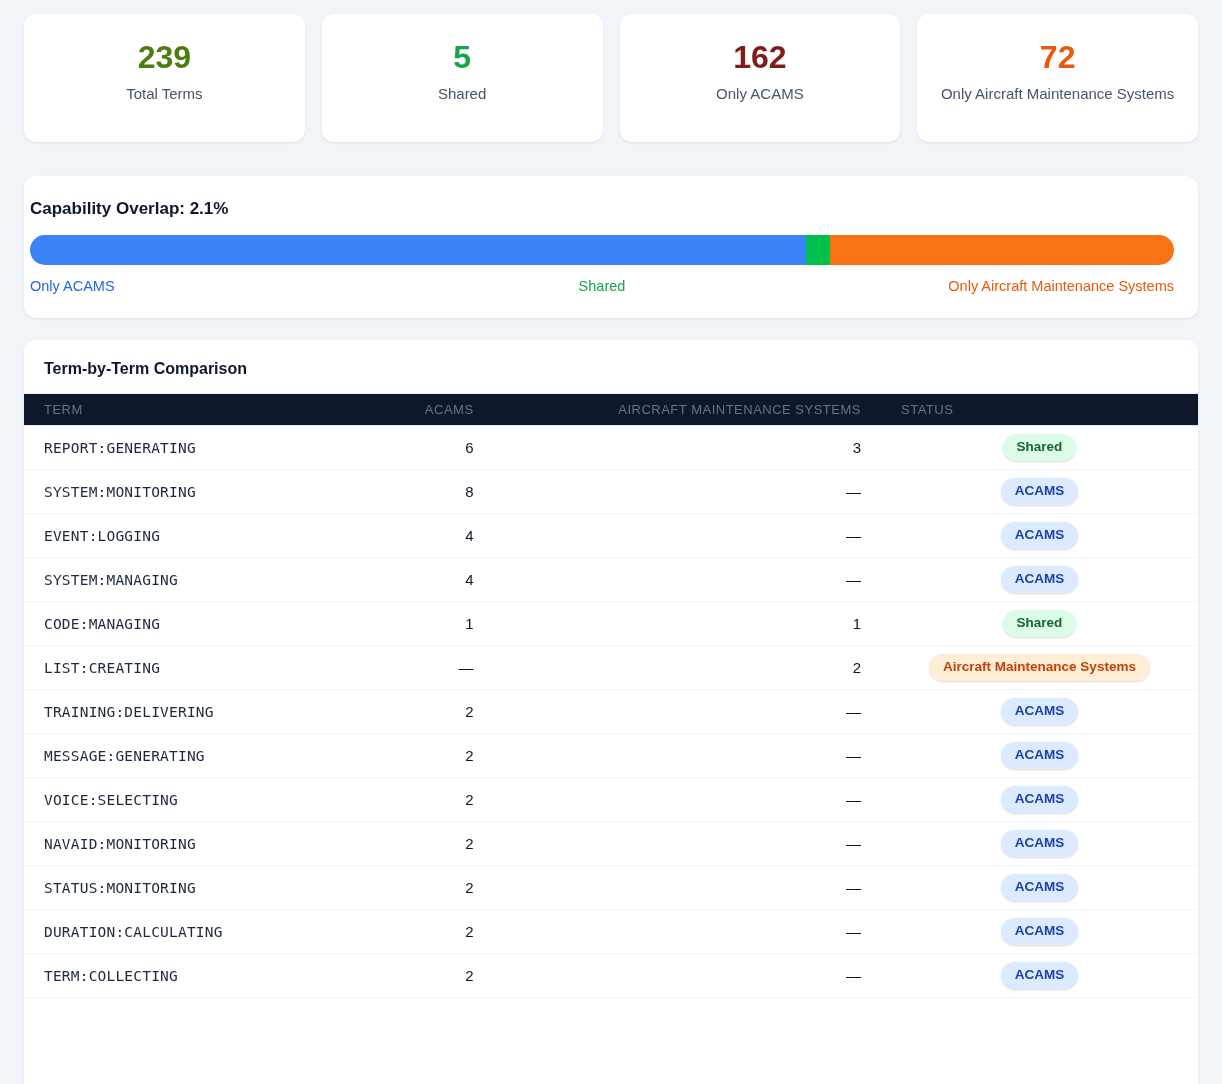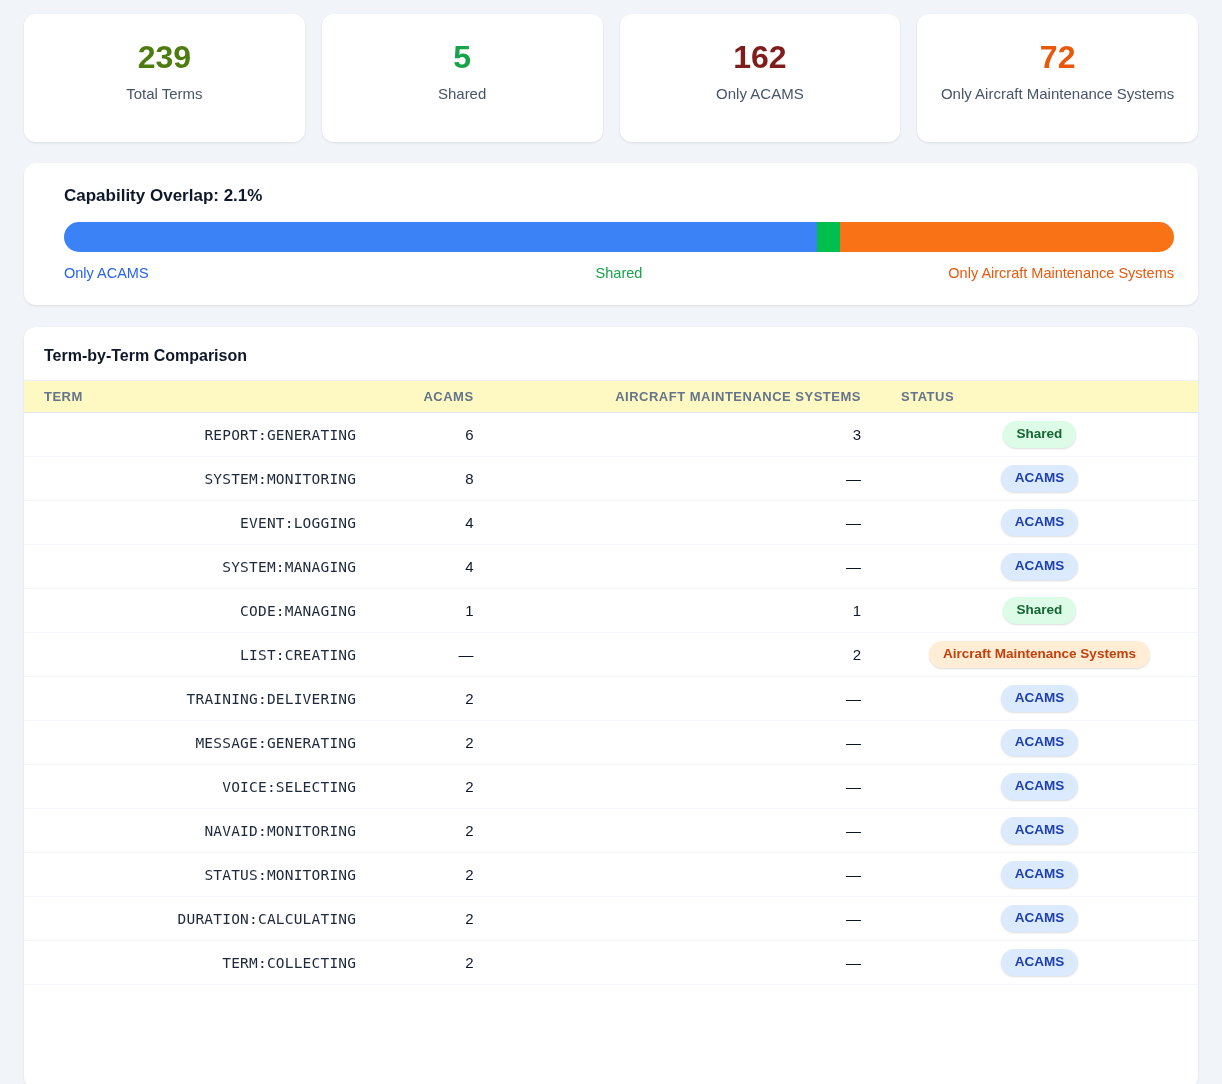--- a/index.html
+++ b/index.html
@@ -26,21 +26,21 @@
     padding: 0 20px 14px 20px;
     box-shadow: 0 1px 3px rgba(15,23,42,0.06), 0 1px 2px rgba(15,23,42,0.04);
   }
   .stat-value { font-size: 32px; font-weight: 700; line-height: 1.2; }
   .stat-label { font-size: 15px; color: #475569; margin-top: 6px; text-align: center; line-height: 1.4; max-width: 250px; }
   .card {
     background: #ffffff;
     border-radius: 12px;
     box-shadow: 0 1px 3px rgba(15,23,42,0.06), 0 1px 2px rgba(15,23,42,0.04);
   }
-  .overlap-card { margin-top: 21px; padding: 23px 24px 24px 40px; }
+  .overlap-card { margin-top: 34px; padding: 23px 24px 24px 6px; }
   .overlap-title { font-size: 17px; font-weight: 600; color: #0f172a; }
   .overlap-bar {
     margin-top: 16px;
     height: 30px;
     border-radius: 15px;
     overflow: hidden;
     display: flex;
     width: 100%;
   }
   .bar-seg { height: 100%; }
@@ -55,25 +55,25 @@
   .bar-label.pos1 { text-align: center; }
   .bar-label.pos2 { text-align: right; }
   .table-card { margin-top: 22px; padding: 20px 0 0 0; height: 762px; overflow: hidden; }
   .table-title { font-size: 16px; font-weight: 700; padding: 0 20px; color: #0f172a; }
   table { width: 100%; border-collapse: collapse; table-layout: fixed; margin-top: 15px; }
   col.c-term { width: 30%; }
   col.c-acams { width: 10%; }
   col.c-ams { width: 33%; }
   col.c-status { width: 27%; }
   thead th {
-    background: #fef9c3;
+    background: #0f172a;
     border-top: 1px solid #eef2f6;
     border-bottom: 1px solid #e2e8f0;
     font-size: 13px;
-    font-weight: 700;
+    font-weight: 400;
     letter-spacing: 0.5px;
     color: #64748b;
     padding: 8px 20px;
     text-transform: uppercase;
     white-space: nowrap;
   }
   th.h-term { text-align: left; }
   th.h-acams, th.h-ams { text-align: right; }
   th.h-status { text-align: left; }
   tbody td {
@@ -82,21 +82,21 @@
     border-bottom: 1px solid rgba(241,245,249,0.9);
     font-size: 15px;
     color: #1e293b;
     vertical-align: middle;
   }
   td.term-cell {
     font-family: "DejaVu Sans Mono", monospace;
     font-size: 14.5px;
     letter-spacing: 0.2px;
     color: #1e293b;
-    text-align: right;
+    text-align: left;
     white-space: nowrap;
   }
   td.num-cell { text-align: right; color: #0f172a; }
   td.status-cell { text-align: center; }
   .status-badge {
     display: inline-block;
     padding: 5px 14px;
     border-radius: 9999px;
     font-size: 13.5px;
     font-weight: 700;

